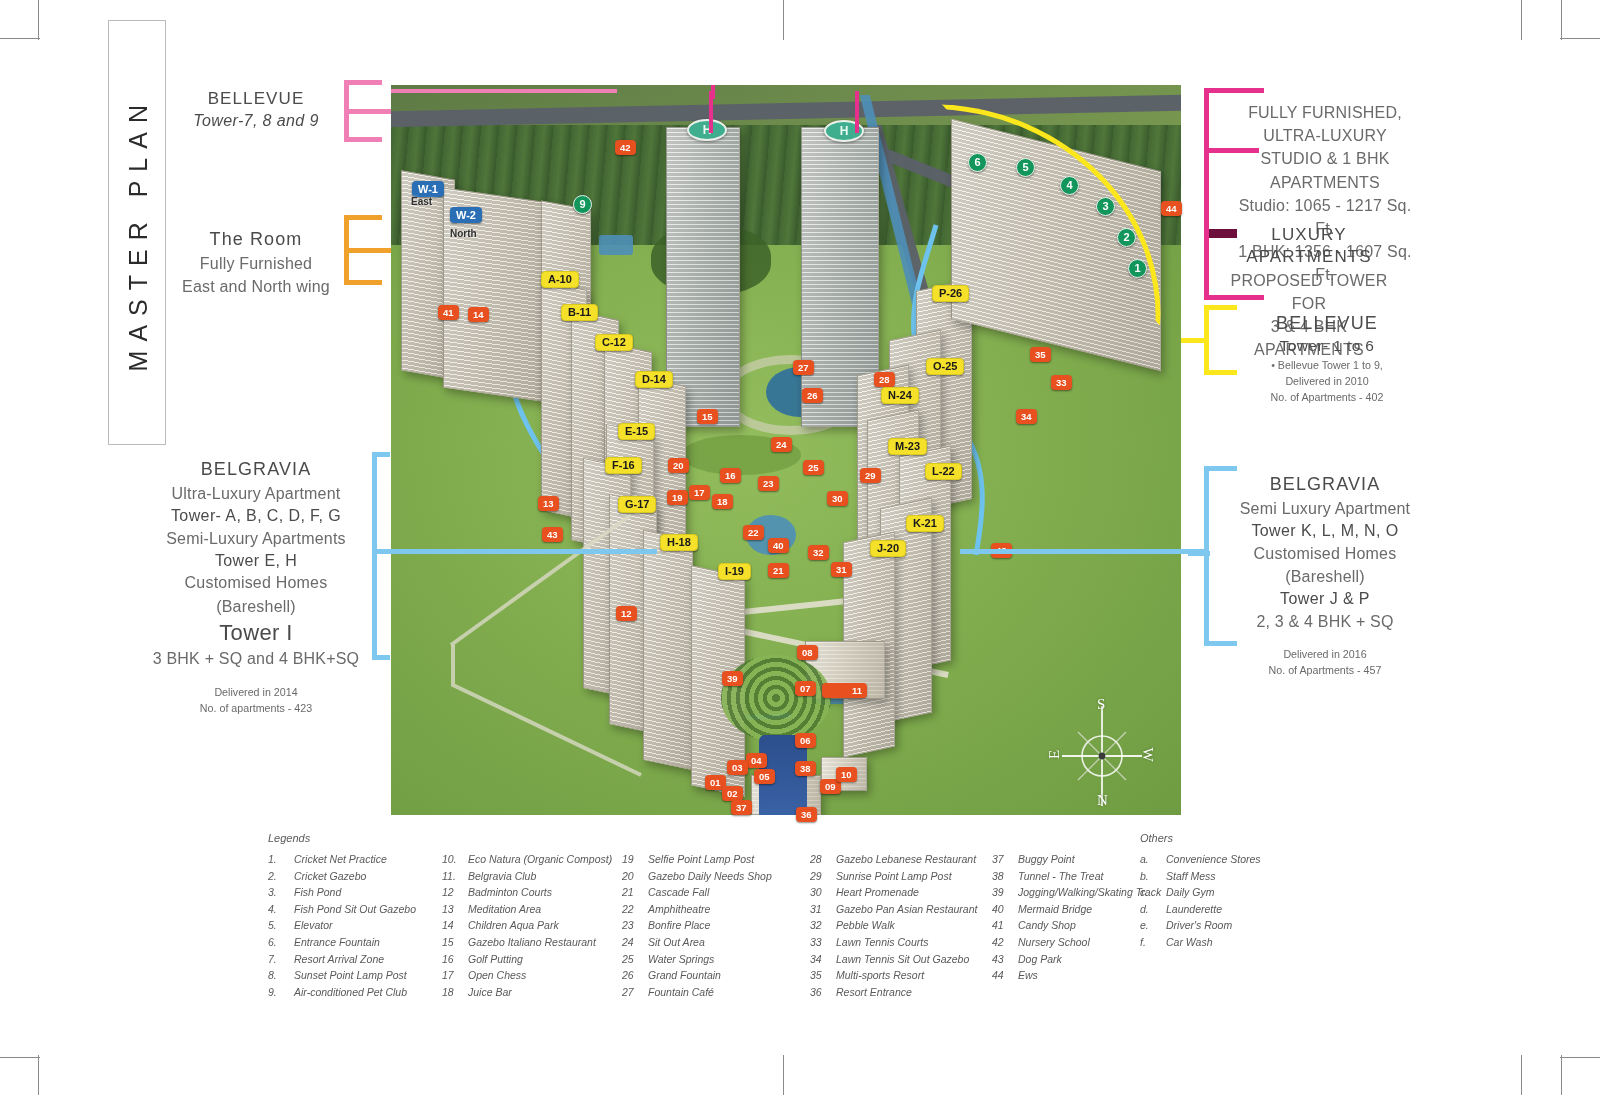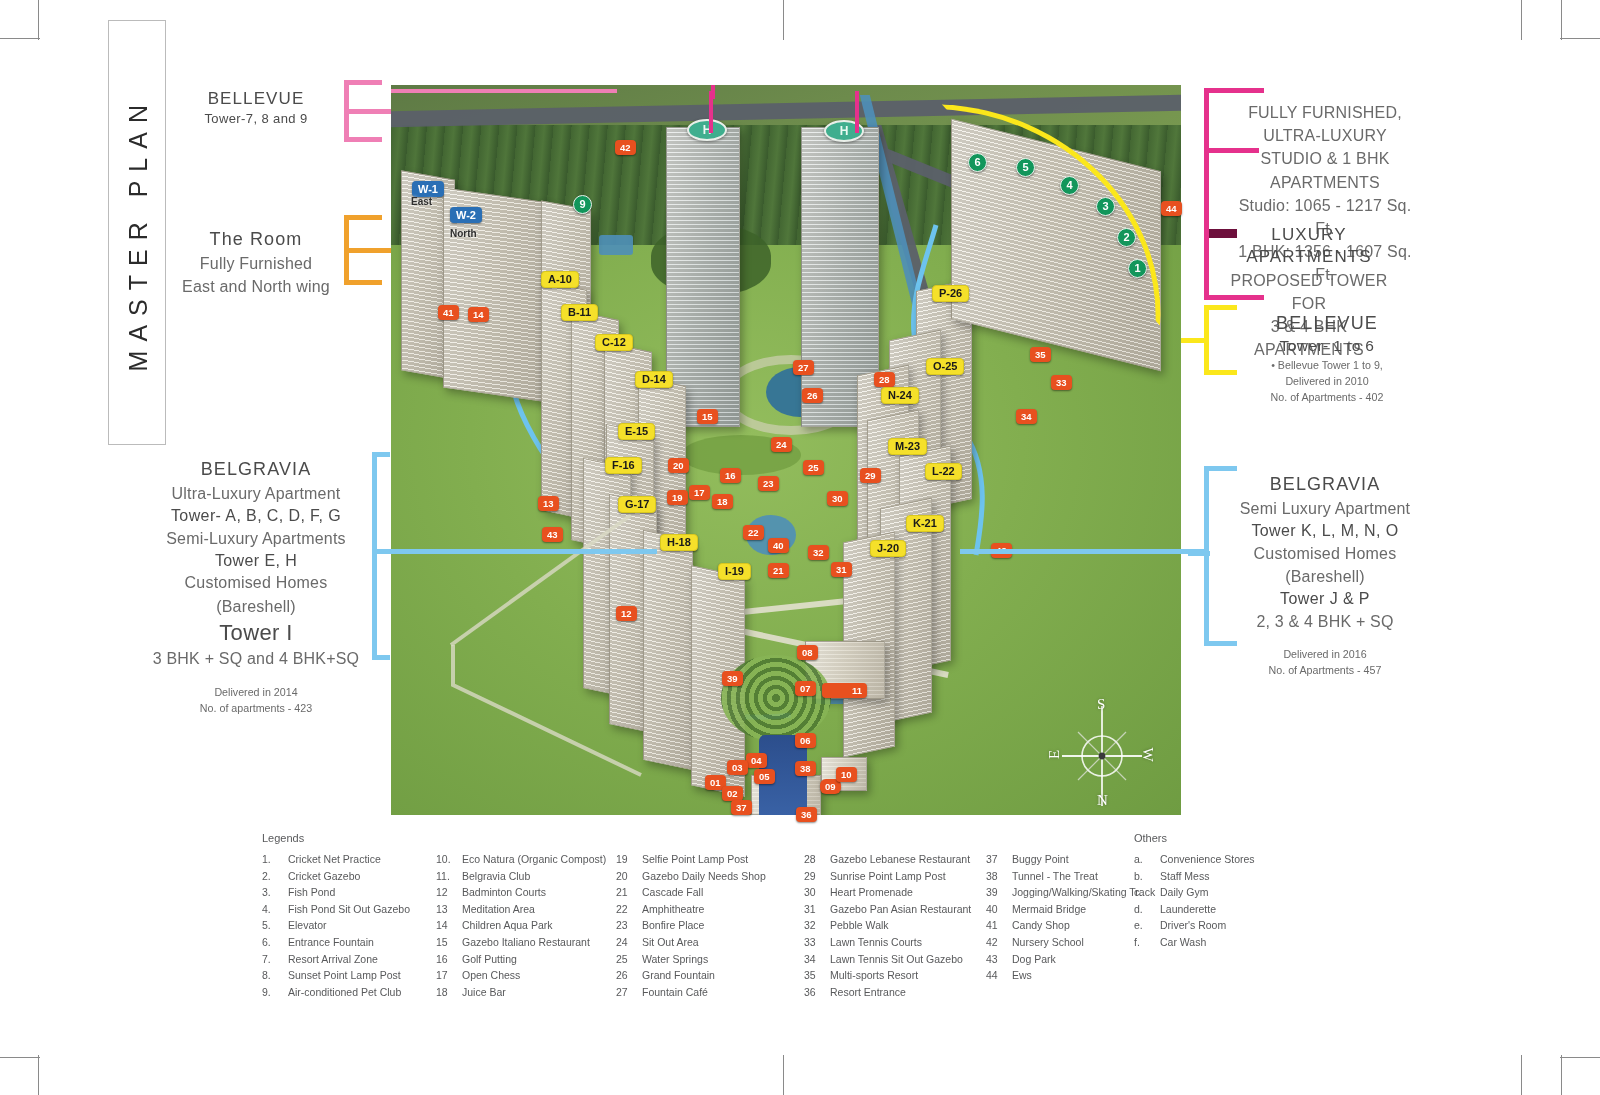--- a/index.html
+++ b/index.html
@@ -151,21 +151,21 @@
   
   .maprect { position:absolute; border: 4px solid #e5318c; }
   .maprect.soft { border-color: #ef7fb5; }
   .blueline { position:absolute; background:#7ec8ef; }
 
   
   #compass { position:absolute; left:1056px; top:700px; width:92px; height:110px; }
   #compass .lbl { position:absolute; color:#fff; font-family:"Liberation Serif", serif; font-size:15px; text-shadow:0 0 3px rgba(0,0,0,.35); }
 
   
-  #legends { position: absolute; left: 262px; top: 832px; width: 1180px; }
+  #legends { position: absolute; left: 268px; top: 832px; width: 1180px; font-style: italic; }
   .leg-head { font-size: 11px; color: #58595b; margin-bottom: 7px; }
   .leg-cols { display: flex; }
   .leg-col { }
   .leg-row { display: flex; font-size: 10.5px; color: #58595b; line-height: 16.6px; }
   .leg-row .n { width: 26px; flex: 0 0 26px; }
   .leg-row .tx { white-space: nowrap; }
   #others-col { position:absolute; left: 872px; top: 0; }
 </style>
 </head>
 <body>
@@ -184,21 +184,21 @@
 <div class="crop v" style="left:1521px;top:1055px;"></div>
 
 <div id="title-rail">
   <div class="inner">
     <div id="title-text">MASTER PLAN</div>
   </div>
 </div>
 
 <div class="side-block" style="left:170px;top:88px;width:172px;">
   <div class="t1">BELLEVUE</div>
-  <div class="t3" style="font-size:13px;">Tower-7, 8 and 9</div>
+  <div class="t3" style="font-size:16px;font-style:italic;">Tower-7, 8 and 9</div>
 </div>
 
 <div class="bracket" style="left:344px;top:80px;width:46px;height:62px;">
   <div class="vb" style="background:#ef7fb5;"></div>
   <div class="ta" style="left:0;top:0;width:38px;background:#ef7fb5;"></div>
   <div class="tb" style="left:0;bottom:0;width:38px;background:#ef7fb5;"></div>
   <div class="stem" style="left:5px;top:29px;width:46px;background:#ef7fb5;"></div>
 </div>
 
 <div class="side-block" style="left:170px;top:228px;width:172px;">
@@ -454,21 +454,21 @@
     <div class="mk num" style="position: absolute; left: 822px; top: 683px; padding-left: 30px;">11</div>
     <div class="mk num" style="position: absolute; left: 795px; top: 733px;">06</div>
     <div class="mk num" style="position: absolute; left: 795px; top: 761px;">38</div>
     <div class="mk num" style="position: absolute; left: 746px; top: 753px;">04</div>
     <div class="mk num" style="position: absolute; left: 727px; top: 760px;">03</div>
     <div class="mk num" style="position: absolute; left: 754px; top: 769px;">05</div>
     <div class="mk num" style="position: absolute; left: 705px; top: 775px;">01</div>
     <div class="mk num" style="position: absolute; left: 722px; top: 786px;">02</div>
     <div class="mk num" style="position: absolute; left: 731px; top: 800px;">37</div>
     <div class="mk num" style="position: absolute; left: 796px; top: 807px;">36</div>
-    <div class="mk num" style="position: absolute; left: 820px; top: 779px; border-radius: 6px;">09</div>
+    <div class="mk num" style="position: absolute; left: 820px; top: 779px;">09</div>
     <div class="mk num" style="position: absolute; left: 836px; top: 767px;">10</div>
     <div class="mk green" style="position: absolute; left: 573px; top: 195px;">9</div>
     <div class="mk green" style="position: absolute; left: 968px; top: 153px;">6</div>
     <div class="mk green" style="position: absolute; left: 1016px; top: 158px;">5</div>
     <div class="mk green" style="position: absolute; left: 1060px; top: 176px;">4</div>
     <div class="mk green" style="position: absolute; left: 1096px; top: 197px;">3</div>
     <div class="mk green" style="position: absolute; left: 1117px; top: 228px;">2</div>
     <div class="mk green" style="position: absolute; left: 1128px; top: 259px;">1</div>
     <div class="mk yellow" style="position: absolute; left: 541px; top: 271px;">A-10</div>
     <div class="mk yellow" style="position: absolute; left: 561px; top: 304px;">B-11</div>

